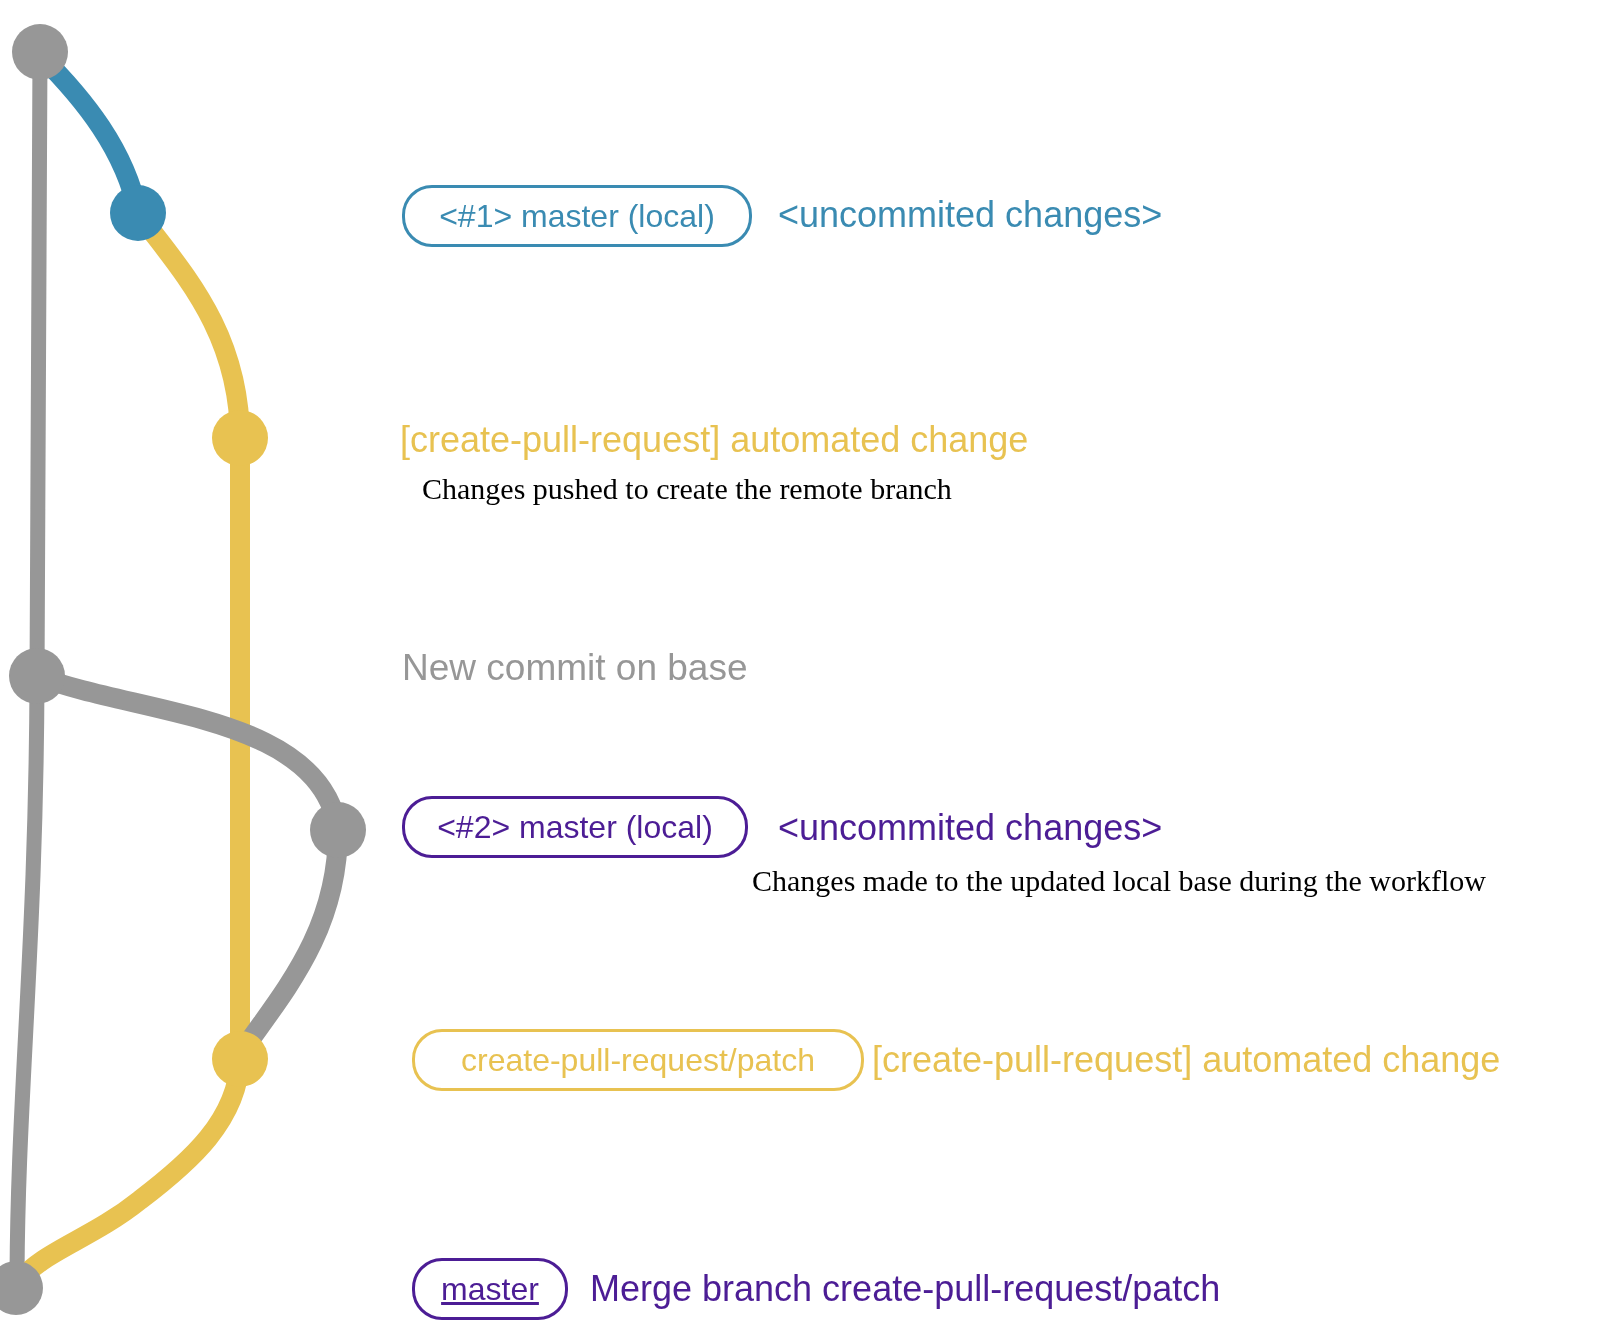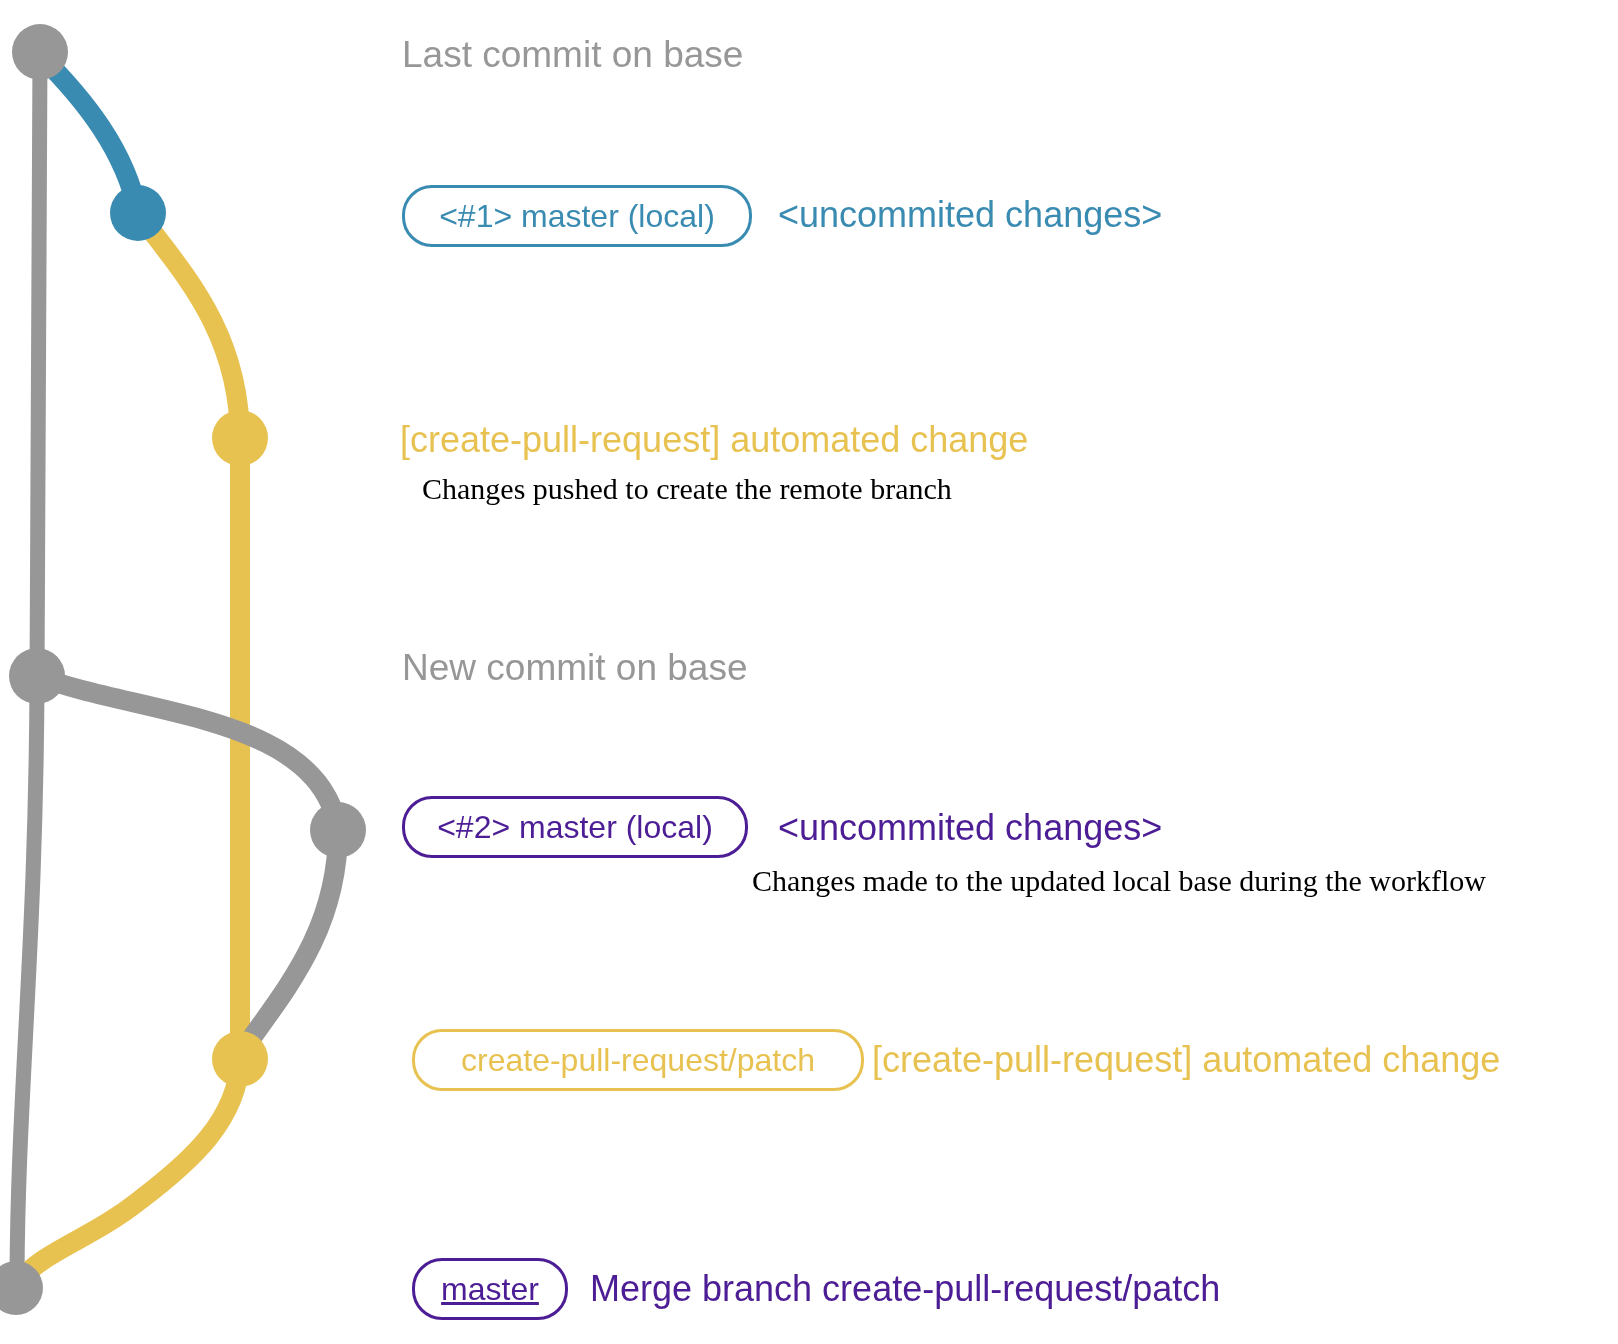--- a/index.html
+++ b/index.html
@@ -47,21 +47,20 @@
 
     <circle cx="40" cy="52" r="28" fill="#979797"></circle>
     <circle cx="138" cy="213" r="28" fill="#3a8bb2"></circle>
     <circle cx="240" cy="438" r="28" fill="#e8c251"></circle>
     <circle cx="37" cy="676" r="28" fill="#979797"></circle>
     <circle cx="338" cy="830" r="28" fill="#979797"></circle>
     <circle cx="240" cy="1059" r="28" fill="#e8c251"></circle>
     <circle cx="16" cy="1288" r="27" fill="#979797"></circle>
   </svg>
 
-  <div class="abs cap" style="left:402px; top:55px;">Last commit on base</div>
 
   <div class="abs tag blue" style="left:402px; top:216px; width:350px;">&lt;#1&gt; master (local)</div>
   <div class="abs msg blue" style="left:778px; top:215px;">&lt;uncommited changes&gt;</div>
 
   <div class="abs msg yellow" style="left:400px; top:440px;">[create-pull-request] automated change</div>
   <div class="abs desc" style="left:422px; top:489px;">Changes pushed to create the remote branch</div>
 
   <div class="abs cap" style="left:402px; top:668px;">New commit on base</div>
 
   <div class="abs tag gray" style="left:402px; top:827px; width:346px;">&lt;#2&gt; master (local)</div>

